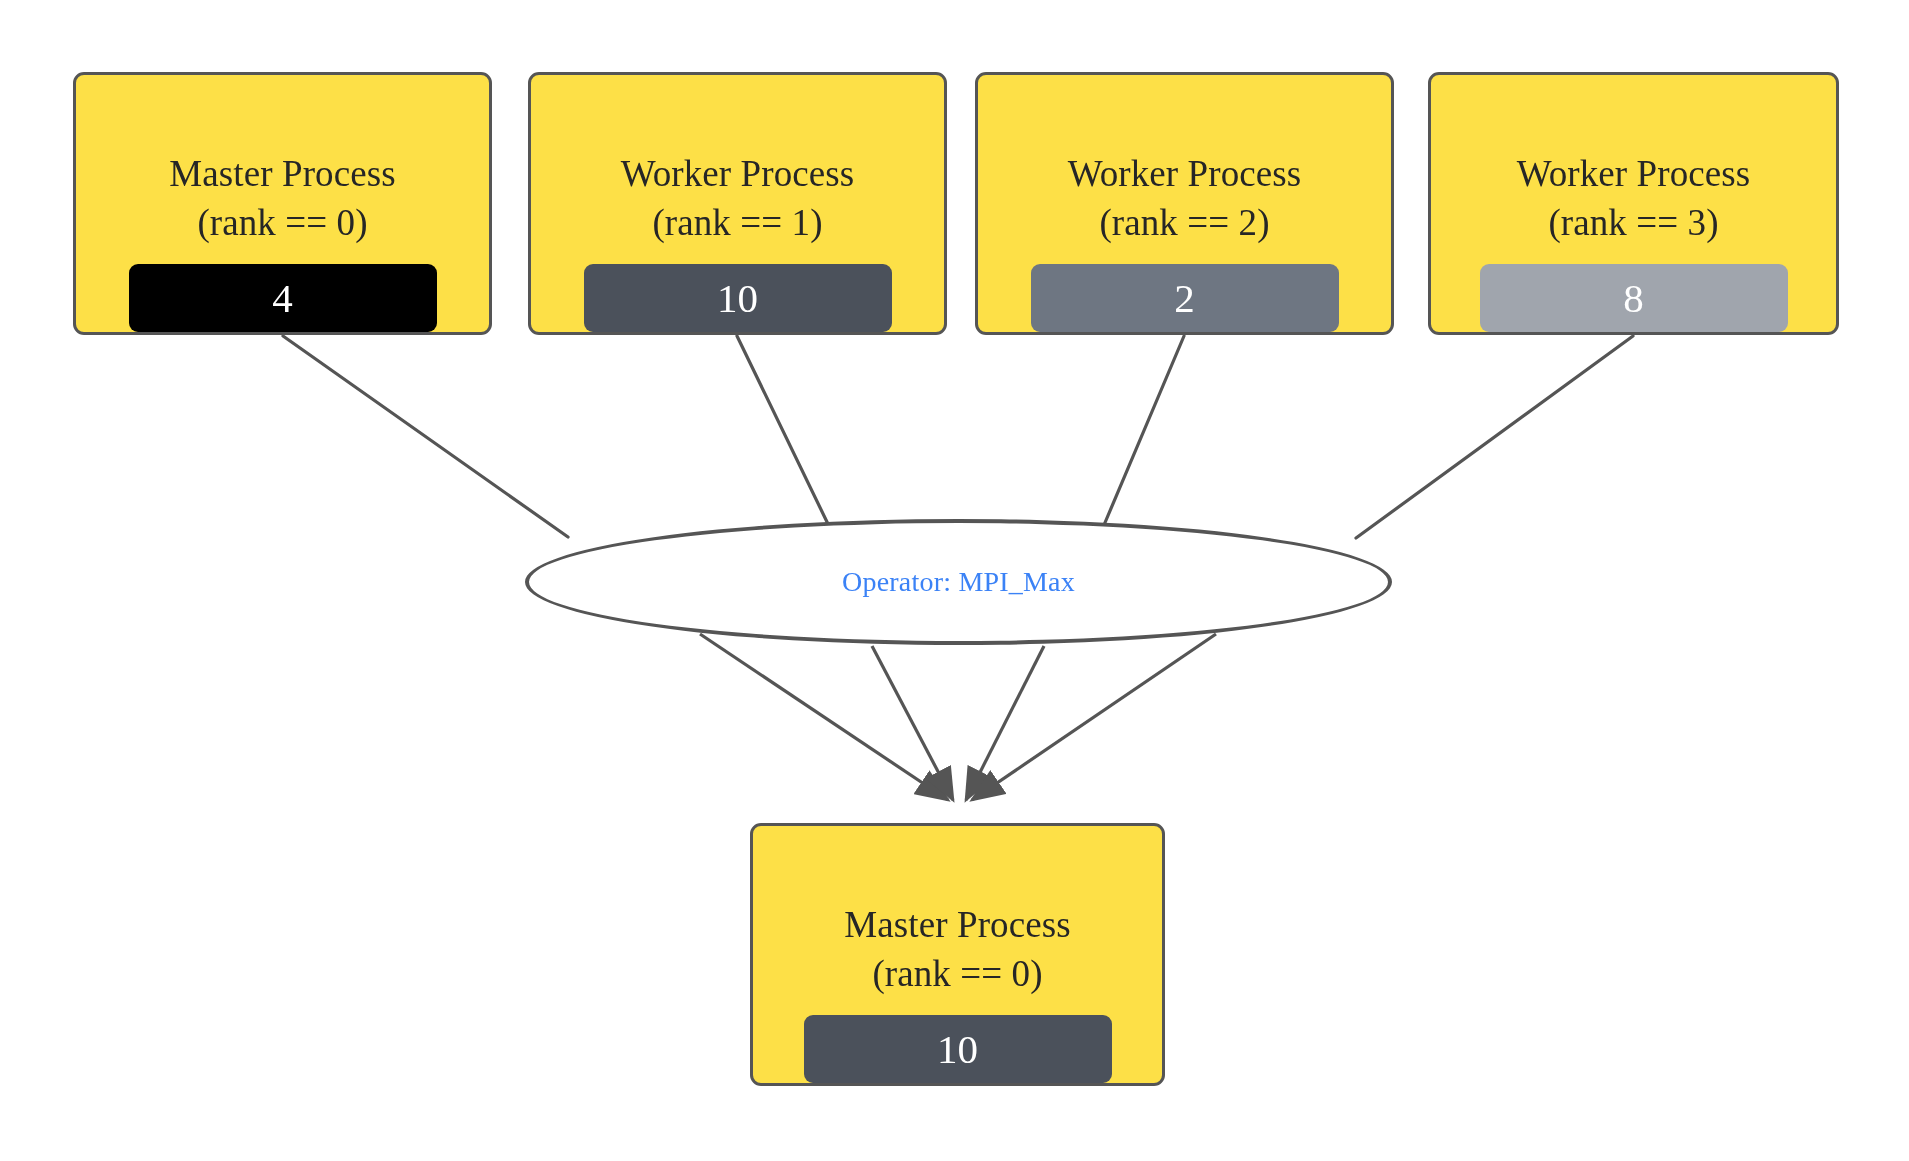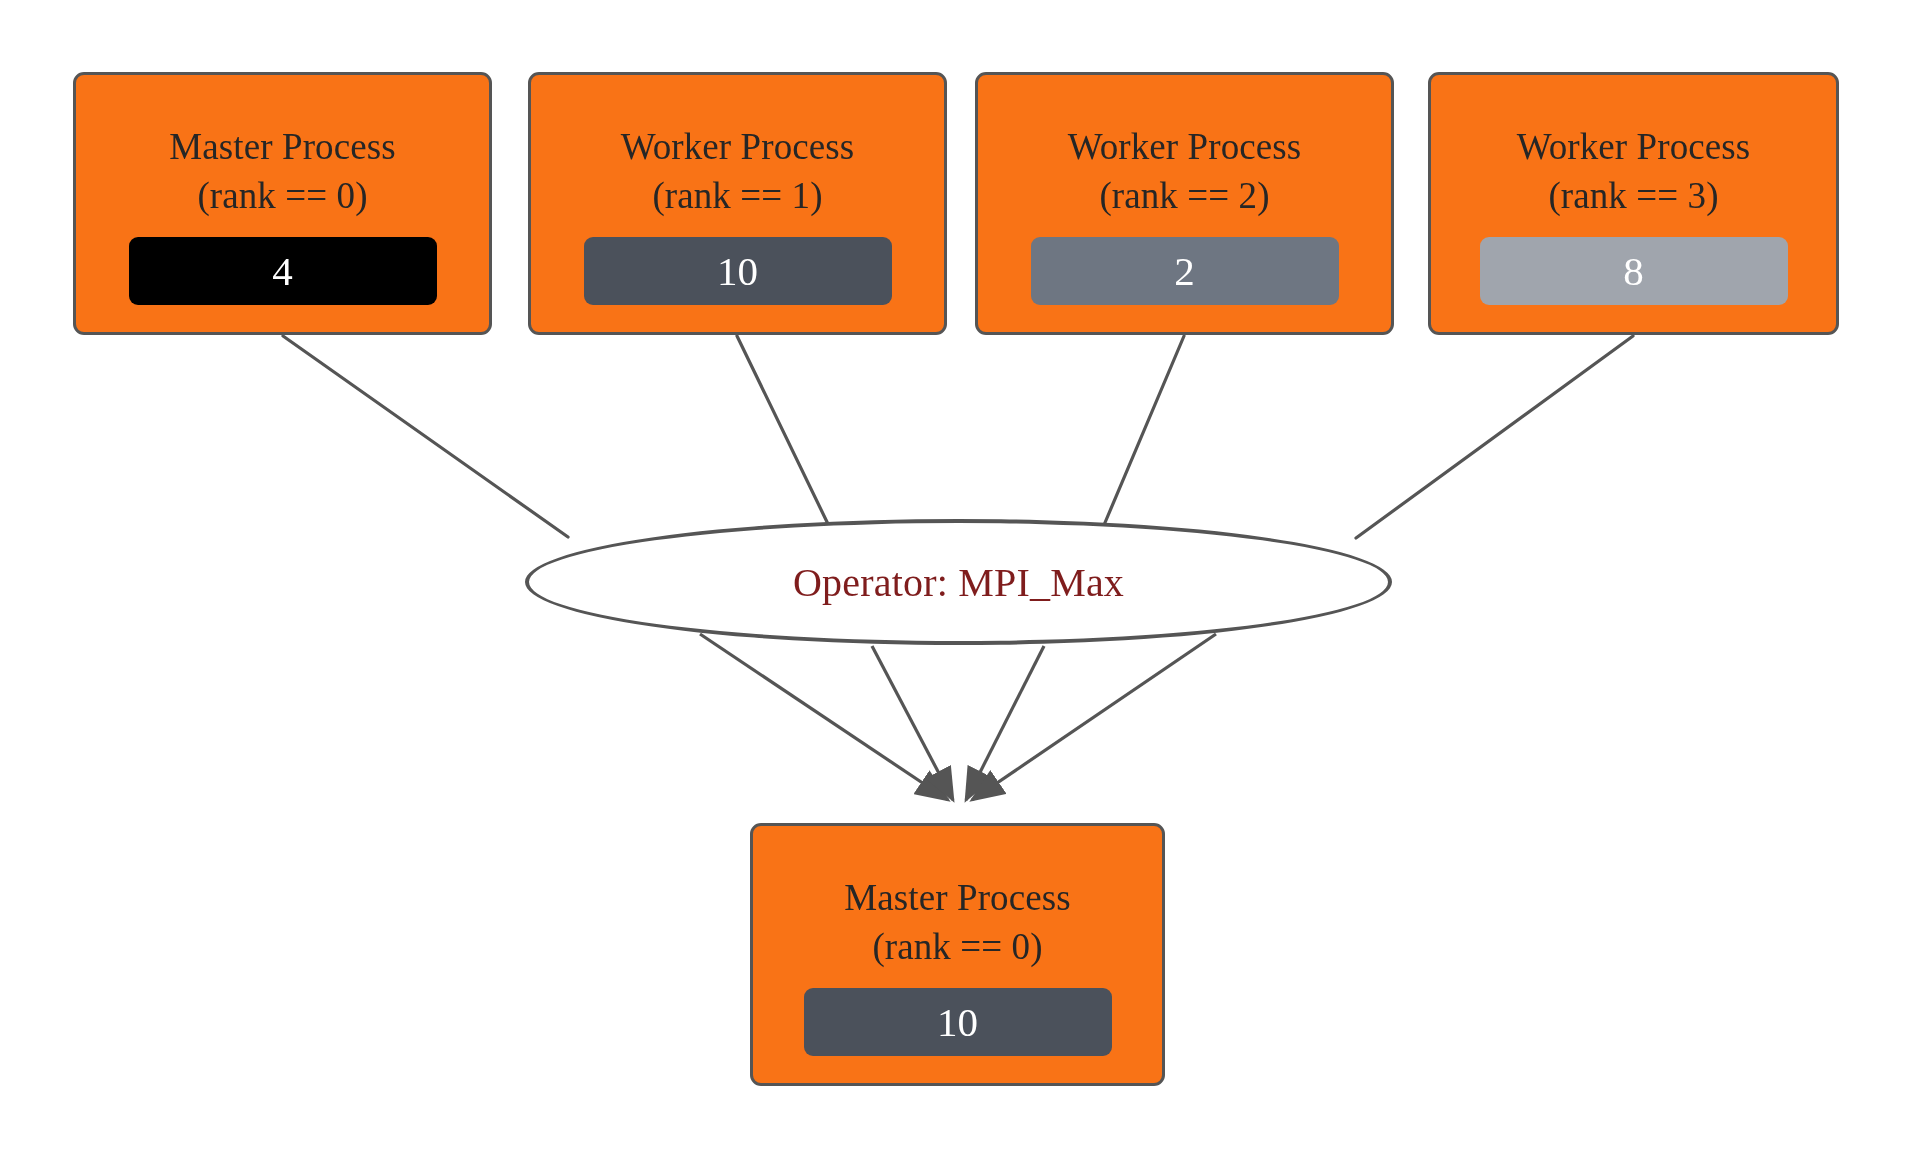--- a/index.html
+++ b/index.html
@@ -26,27 +26,27 @@
     top: 0;
     width: 1909px;
     height: 1161px;
     pointer-events: none;
   }
 
   
   .proc-node {
     position: absolute;
     box-sizing: border-box;
-    background: #f97316;
+    background: #fde047;
     border: 3px solid #555555;
     border-radius: 11px;
     display: flex;
     flex-direction: column;
     align-items: center;
-    justify-content: center;
+    justify-content: flex-end;
     padding-top: 20px;
   }
   .proc-title {
     font-size: 37px;
     line-height: 49px;
     color: #262626;
     text-align: center;
     letter-spacing: 0.1px;
     white-space: pre-line;
     font-family: "Liberation Serif", "DejaVu Serif", serif;
@@ -69,22 +69,22 @@
     position: absolute;
     box-sizing: border-box;
     background: #ffffff;
     border: 4px solid #555555;
     border-radius: 50%;
     display: flex;
     align-items: center;
     justify-content: center;
   }
   .op-label {
-    font-size: 40px;
-    color: #7f1d1d;
+    font-size: 28px;
+    color: #3b82f6;
     font-family: "Liberation Serif", "DejaVu Serif", serif;
     letter-spacing: 0.2px;
     white-space: nowrap;
   }
 </style>
 </head>
 <body>
 
 <div id="canvas">
 

